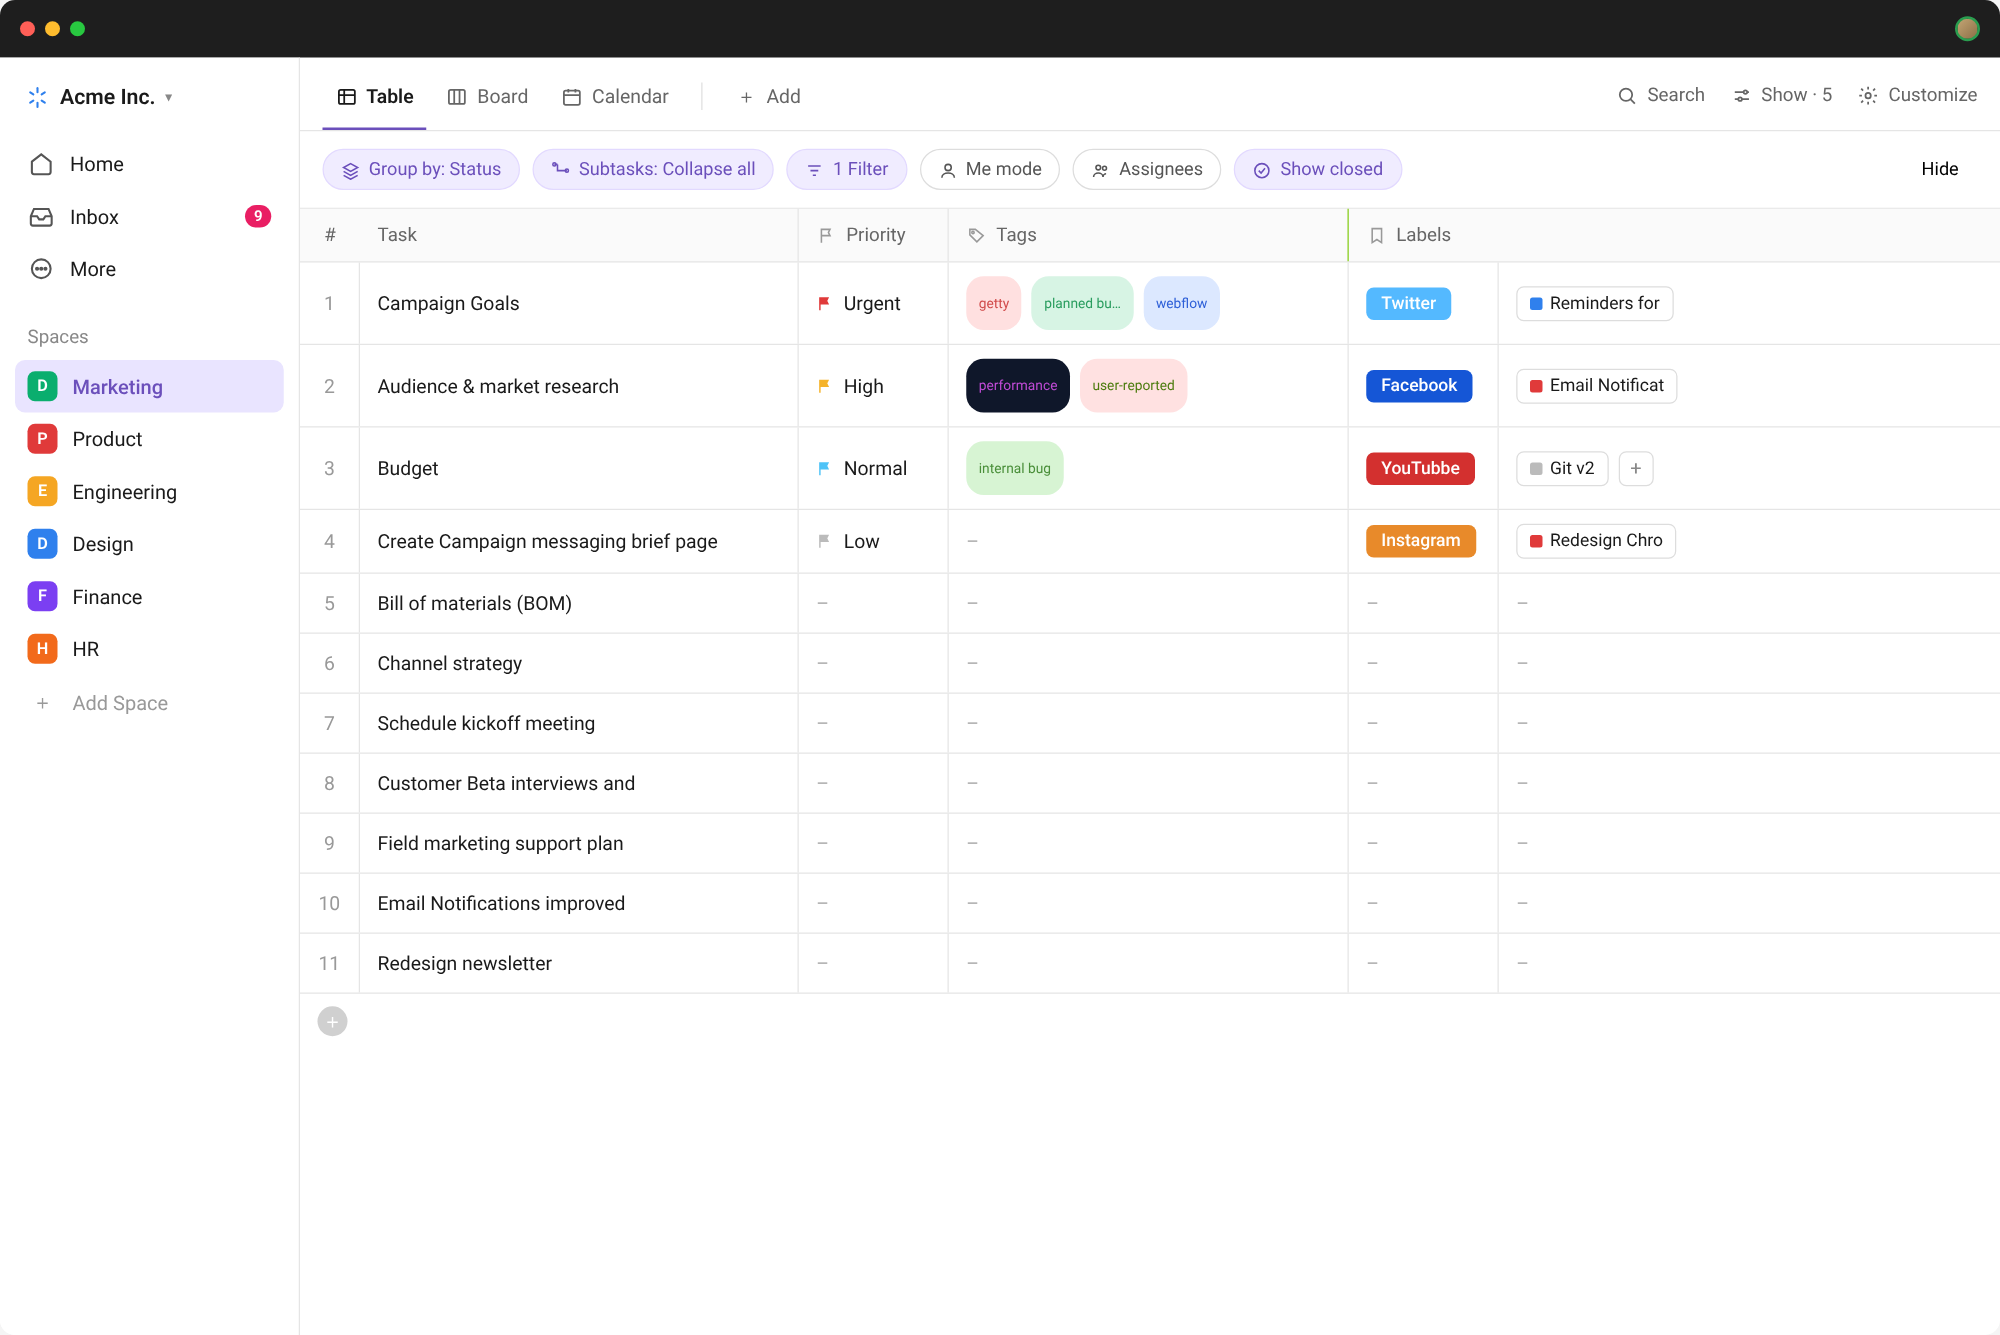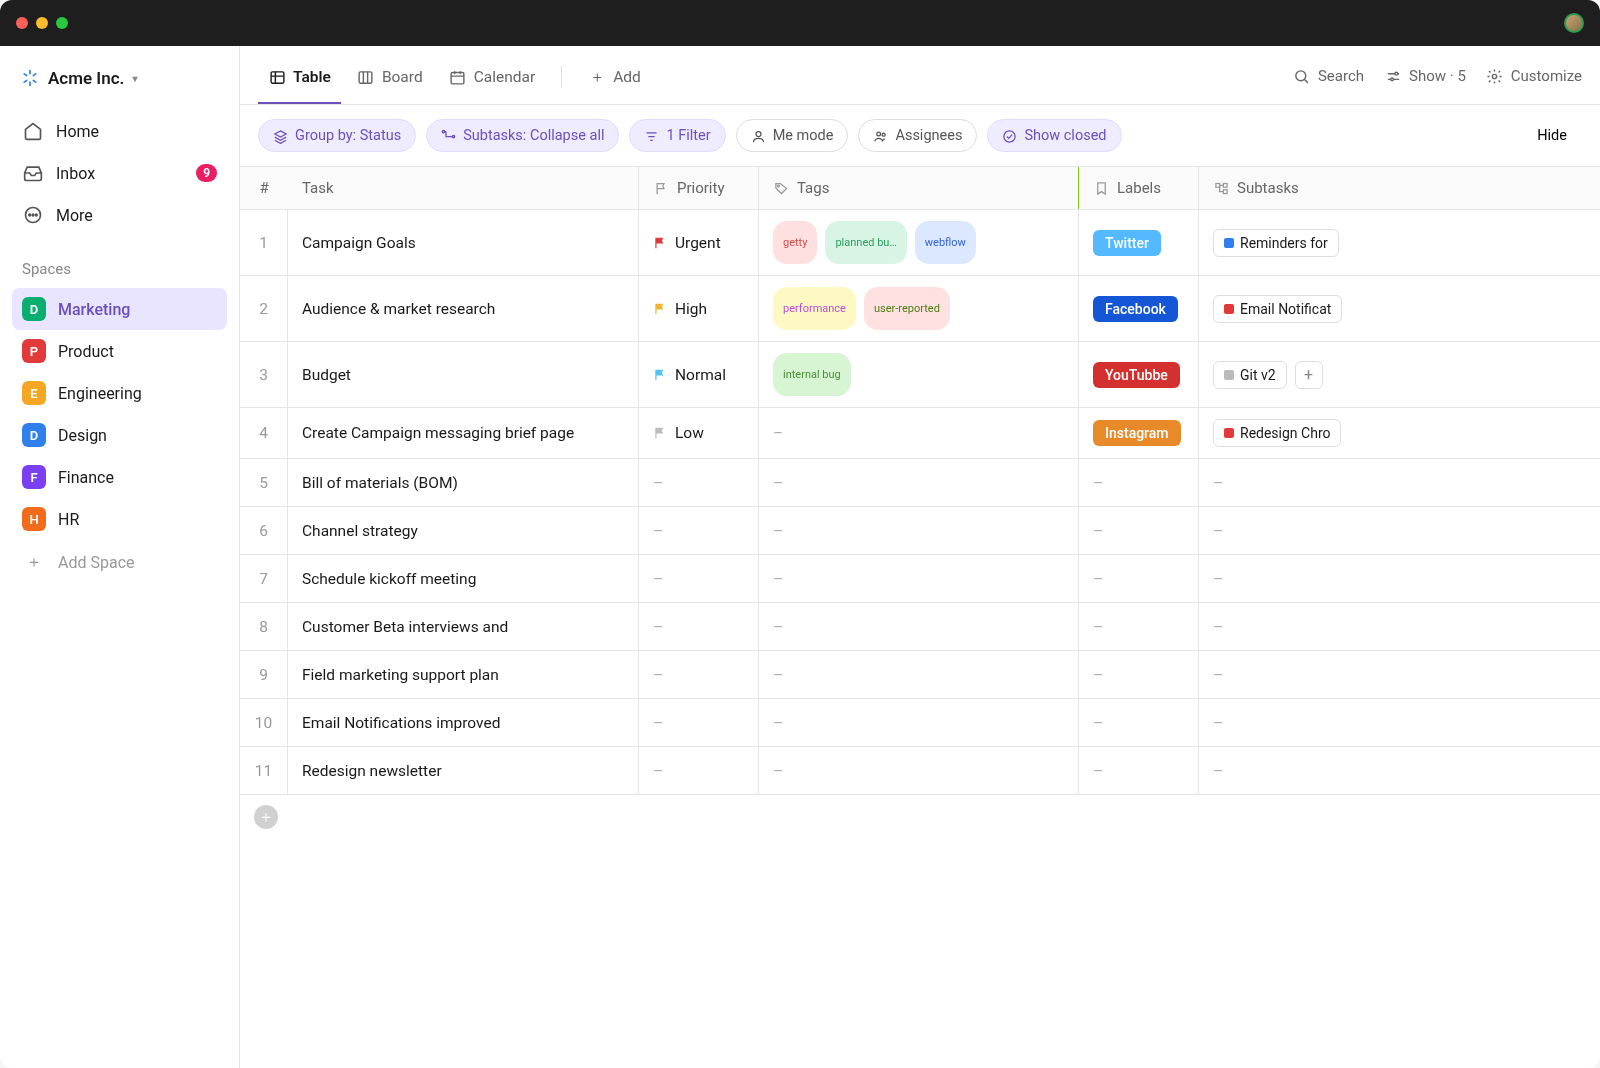--- a/index.html
+++ b/index.html
@@ -318,31 +318,20 @@
             <span>Tags</span>
           </div>
           <div class="th col-labels">
             <span class="th-icon">
                 <svg viewBox="0 0 24 24" fill="none" stroke-width="2">
                   <path d="M6 3h12v18l-6-4-6 4V3z"></path>
                 </svg>
               </span>
             <span>Labels</span>
           </div>
-          <div class="th col-subtasks">
-            <span class="th-icon">
-                <svg viewBox="0 0 24 24" fill="none" stroke-width="2">
-                  <rect x="3" y="4" width="6" height="6"></rect>
-                  <rect x="15" y="4" width="6" height="6"></rect>
-                  <rect x="15" y="14" width="6" height="6"></rect>
-                  <path d="M9 7h6M9 7v10h6"></path>
-                </svg>
-              </span>
-            <span>Subtasks</span>
-          </div>
         </div>
         <div id="rows">
             <div class="tr">
     <div class="td col-num">1</div>
     <div class="td col-task">Campaign Goals</div>
     <div class="td col-priority">
                 <svg class="flag" viewBox="0 0 24 24" fill="#e03a3a">
                   <path d="M5 21V4h11l-2 4 2 4H5" stroke="#e03a3a" stroke-width="2"></path>
                 </svg>
                 <span>Urgent</span>
@@ -362,21 +351,21 @@
             <div class="tr">
     <div class="td col-num">2</div>
     <div class="td col-task">Audience &amp; market research</div>
     <div class="td col-priority">
                 <svg class="flag" viewBox="0 0 24 24" fill="#f5b32b">
                   <path d="M5 21V4h11l-2 4 2 4H5" stroke="#f5b32b" stroke-width="2"></path>
                 </svg>
                 <span>High</span>
               </div>
     <div class="td col-tags">
-                <span class="tag-pill" style="background:#fef9c3;color:#c04bd6">performance</span>
+                <span class="tag-pill" style="background:#0f172a;color:#c04bd6">performance</span>
                 <span class="tag-pill" style="background:#ffe1e1;color:#4d7c0f">user-reported</span>
               </div>
     <div class="td col-labels">
                 <span class="label-pill" style="background:#1556d6">Facebook</span>
               </div>
     <div class="td col-subtasks">
                 <span class="subtask-pill"><span class="sq" style="background:#e03a3a"></span>Email Notificat</span>
               </div>
   </div>
             <div class="tr">

